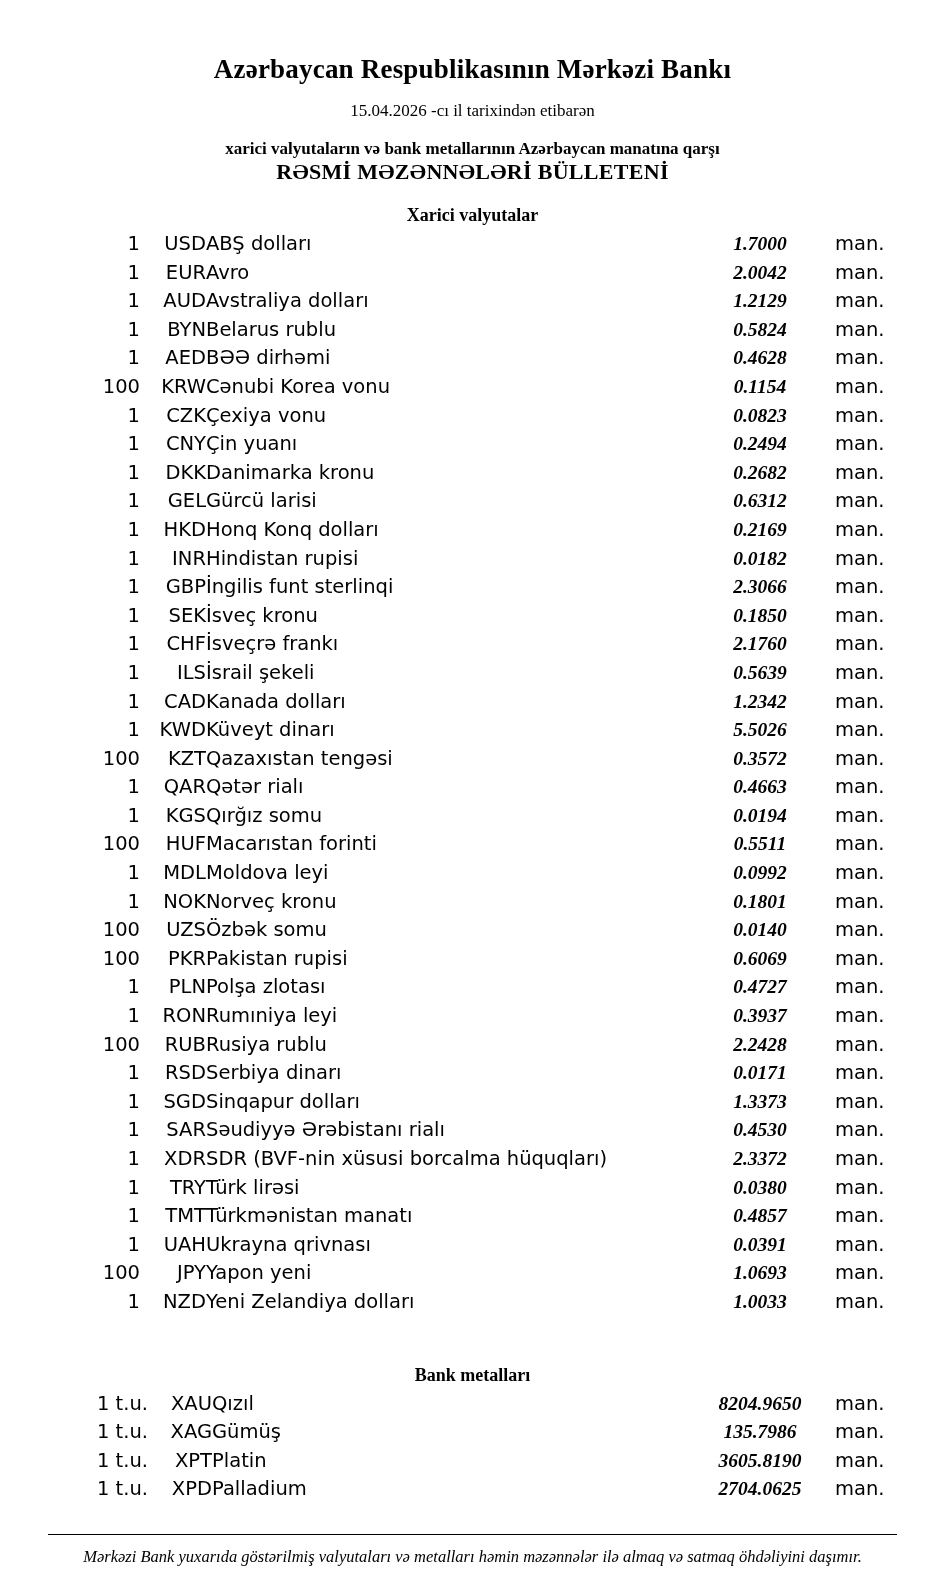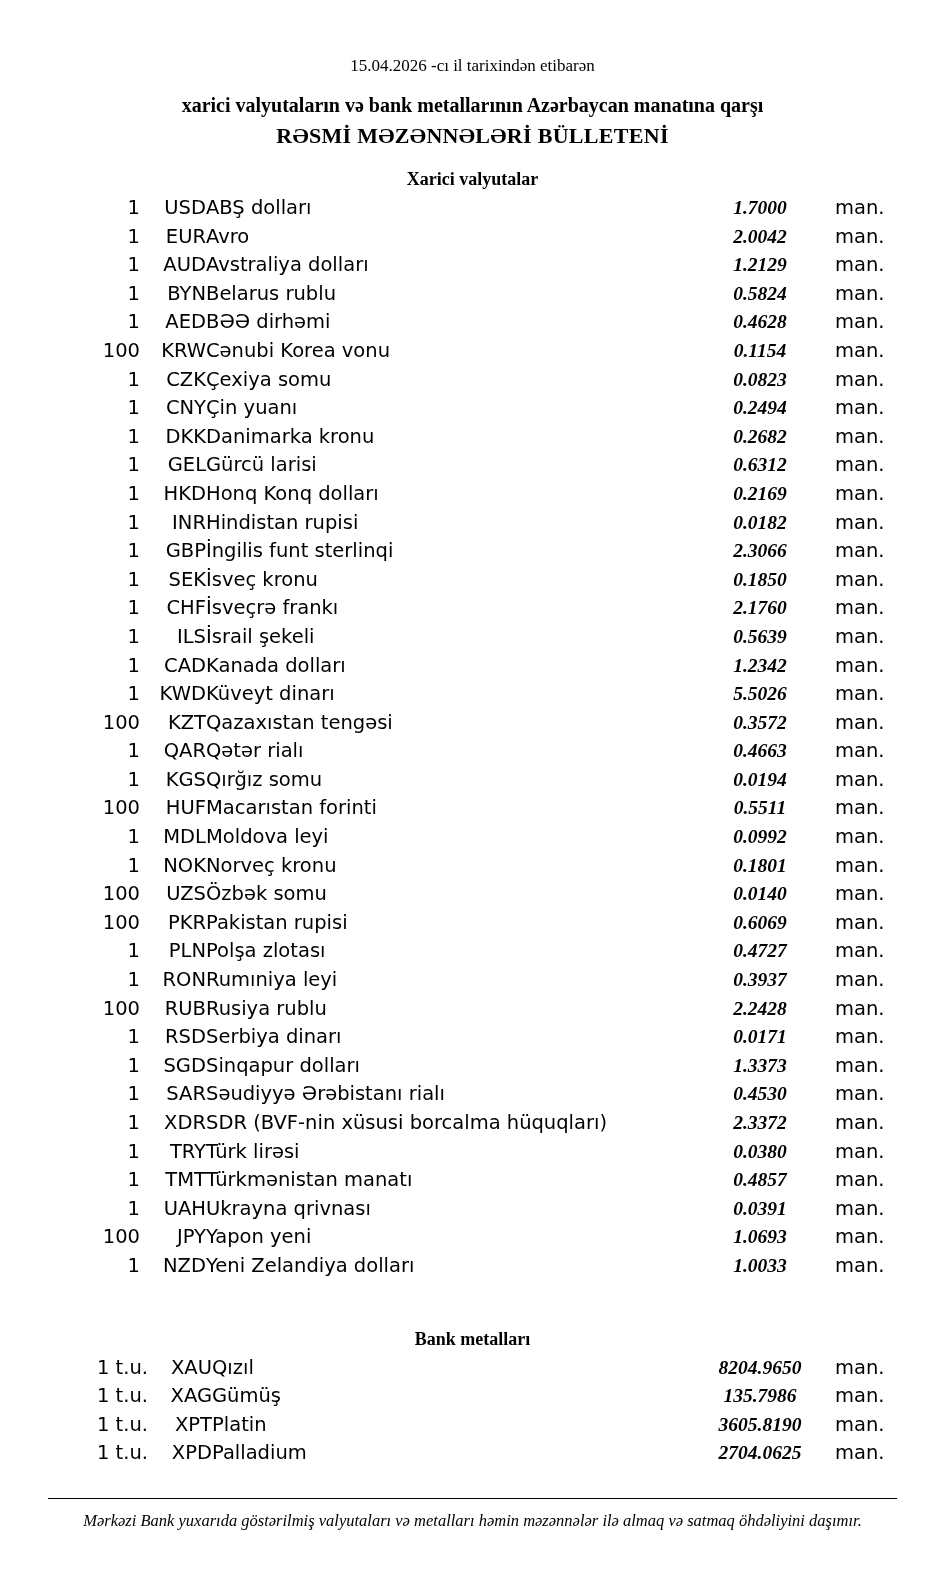--- a/index.html
+++ b/index.html
@@ -33,29 +33,28 @@
     text-align: center;
     font-family: "Liberation Serif", serif;
     font-weight: normal;
     font-size: 17px;
     margin-top: 16px;
   }
   .subtitle-desc {
     text-align: center;
     font-family: "Liberation Serif", serif;
     font-weight: bold;
-    font-size: 20px;
+    font-size: 17px;
     margin-top: 18px;
   }
   .bulletin-title {
     text-align: center;
     font-family: "Liberation Serif", serif;
     font-weight: bold;
     font-size: 22px;
-    margin-top: 6px;
     letter-spacing: 0.3px;
   }
   .section-heading {
     text-align: center;
     font-family: "Liberation Serif", serif;
     font-weight: bold;
     font-size: 18px;
     margin-top: 20px;
     margin-bottom: 4px;
   }
@@ -129,20 +128,21 @@
     font-size: 16.5px;
     margin-top: 12px;
     padding-bottom: 19px;
   }
 </style>
 </head>
 <body>
 
 <div class="page">
 
+  <div class="title">Azərbaycan Respublikasının Mərkəzi Bankı</div>
   <div class="subtitle-date">15.04.2026 -cı il tarixindən etibarən</div>
   <div class="subtitle-desc">xarici valyutaların və bank metallarının Azərbaycan manatına qarşı</div>
   <div class="bulletin-title">RƏSMİ MƏZƏNNƏLƏRİ BÜLLETENİ</div>
 
   <div class="section-heading">Xarici valyutalar</div>
 
   <table class="rates">
     <tbody id="currency-rows">
         <tr>
           <td class="amount">1</td>
@@ -182,21 +182,21 @@
         <tr>
           <td class="amount">100</td>
           <td class="code">KRW</td>
           <td class="name">Cənubi Korea vonu</td>
           <td class="value">0.1154</td>
           <td class="unit">man.</td>
         </tr>
         <tr>
           <td class="amount">1</td>
           <td class="code">CZK</td>
-          <td class="name">Çexiya somu</td>
+          <td class="name">Çexiya vonu</td>
           <td class="value">0.0823</td>
           <td class="unit">man.</td>
         </tr>
         <tr>
           <td class="amount">1</td>
           <td class="code">CNY</td>
           <td class="name">Çin yuanı</td>
           <td class="value">0.2494</td>
           <td class="unit">man.</td>
         </tr>

